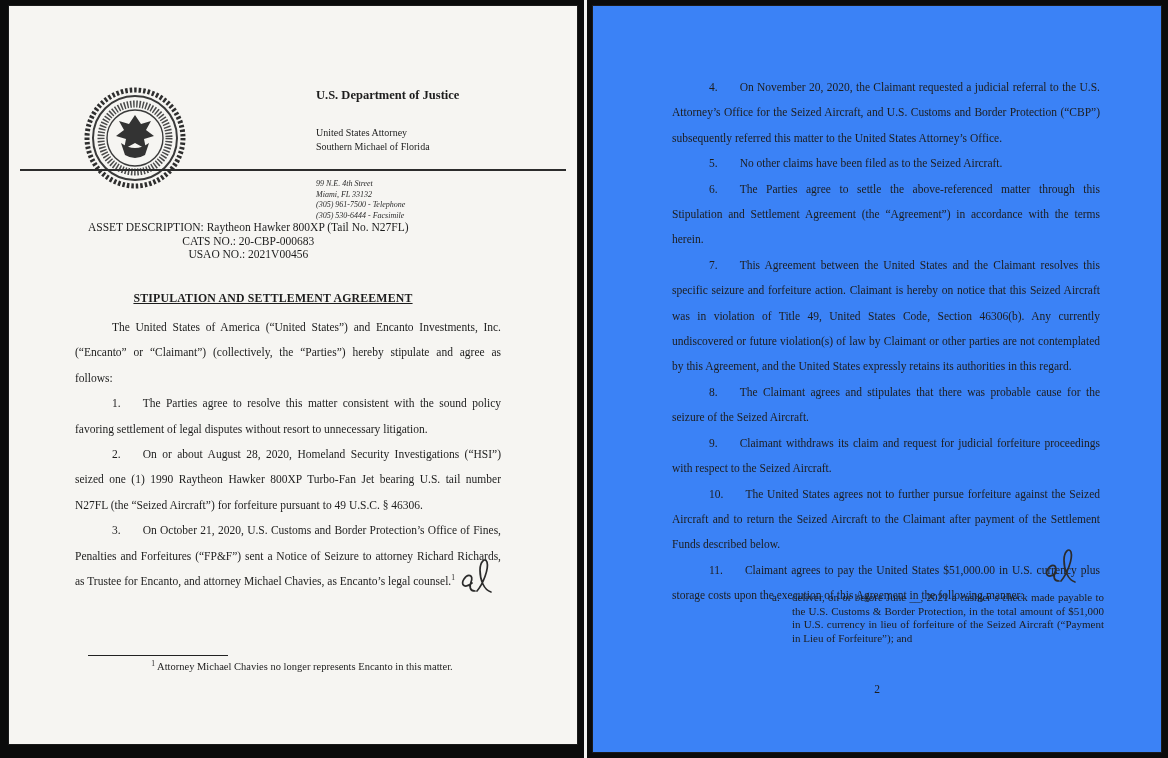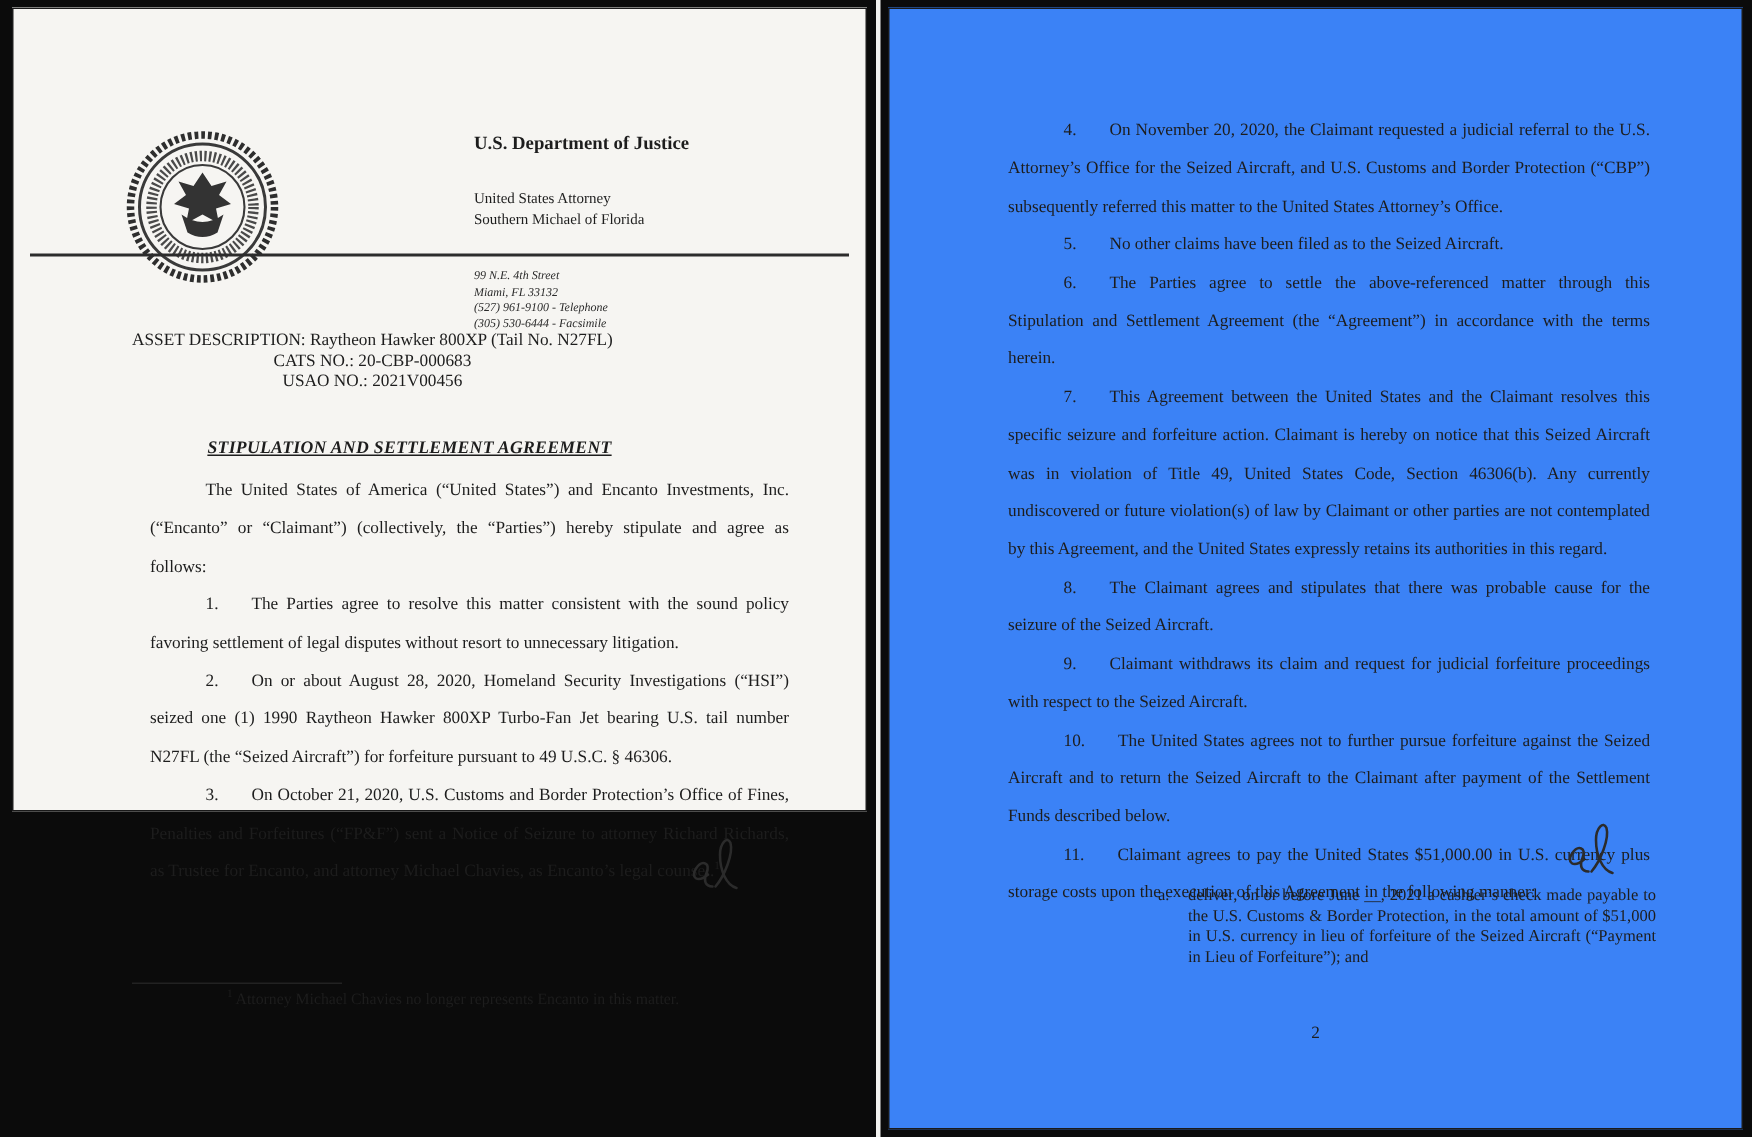--- a/index.html
+++ b/index.html
@@ -8,38 +8,38 @@
     position:relative;
     background:#0b0b0b;
     font-family:"Liberation Serif", serif;
     color:#1d1d1d;
     overflow:hidden;
   }
   .page {
     position:absolute;
     box-shadow:0 0 0 1px #1a1a1a inset;
   }
-  .page-1 { left:8px;  top:5px; width:570px; height:536px; background:#f6f5f2; }
+  .page-1 { left:8px;  top:5px; width:570px; height:740px; background:#f6f5f2; }
   .page-2 { left:592px; top:5px; width:570px; height:748px; background:#3b82f6; }
   .page-gap-line { position:absolute; left:584px; top:0; width:3px; height:758px; background:#f2f2f0; }
 
   
   .seal { position:absolute; left:76px; top:82px; width:102px; height:102px; }
   .dept-name { position:absolute; left:308px; top:83px; font-weight:bold; font-size:12.5px; }
   .us-attorney { position:absolute; left:308px; top:121px; font-size:10px; line-height:14px; }
   .head-rule { position:absolute; left:12px; right:12px; top:164px; border-top:2.5px solid #2c2c2c; }
   .addr { position:absolute; left:308px; top:174px; font-style:italic; font-size:8px; line-height:10.5px; color:#2a2a2a; }
 
   .case-info { position:absolute; left:80px; top:216px; font-size:11.5px; line-height:13.5px;text-align:center; }
   .doc-title { position:absolute; left:0; right:40px; top:286px; text-align:center;
-               font-weight:bold; font-size:11.8px; text-decoration:underline; letter-spacing:.2px;font-style:italic; }
+               font-weight:bold; font-size:11.8px; text-decoration:underline; letter-spacing:.2px; }
 
   
   .body-text { position:absolute; font-size:11.5px; line-height:25.4px; text-align:justify; }
-  .body-1 { left:92px; width:426px; top:310px; }
+  .body-1 { left:67px; width:426px; top:310px; }
   .body-2 { left:80px; width:428px; top:70px; }
   .body-text p { text-indent:37px; margin:0; }
   .pnum { padding-right:22px; }
   sup { font-size:7.5px; line-height:0; }
 
   .sub-item { position:absolute; left:180px; width:332px; top:586px;
               font-size:11px; line-height:13.6px; text-align:justify; display:flex; }
   .sub-item .snum { flex:0 0 20px; }
 
   .initials { position:absolute; width:46px; height:52px; }
@@ -74,21 +74,21 @@
   <div class="us-attorney">
     <div>United States Attorney</div>
     <div>Southern Michael of Florida</div>
   </div>
 
   <div class="head-rule"></div>
 
   <div class="addr">
     <div>99 N.E. 4th Street</div>
     <div>Miami, FL 33132</div>
-    <div>(527) 961-9100 - Telephone</div>
+    <div>(305) 961-7500 - Telephone</div>
     <div>(305) 530-6444 - Facsimile</div>
   </div>
 
   <div class="case-info">
     <div>ASSET DESCRIPTION: Raytheon Hawker 800XP (Tail No. N27FL)</div>
     <div>CATS NO.: 20-CBP-000683</div>
     <div>USAO NO.: 2021V00456</div>
   </div>
 
   <div class="doc-title">STIPULATION AND SETTLEMENT AGREEMENT</div>

